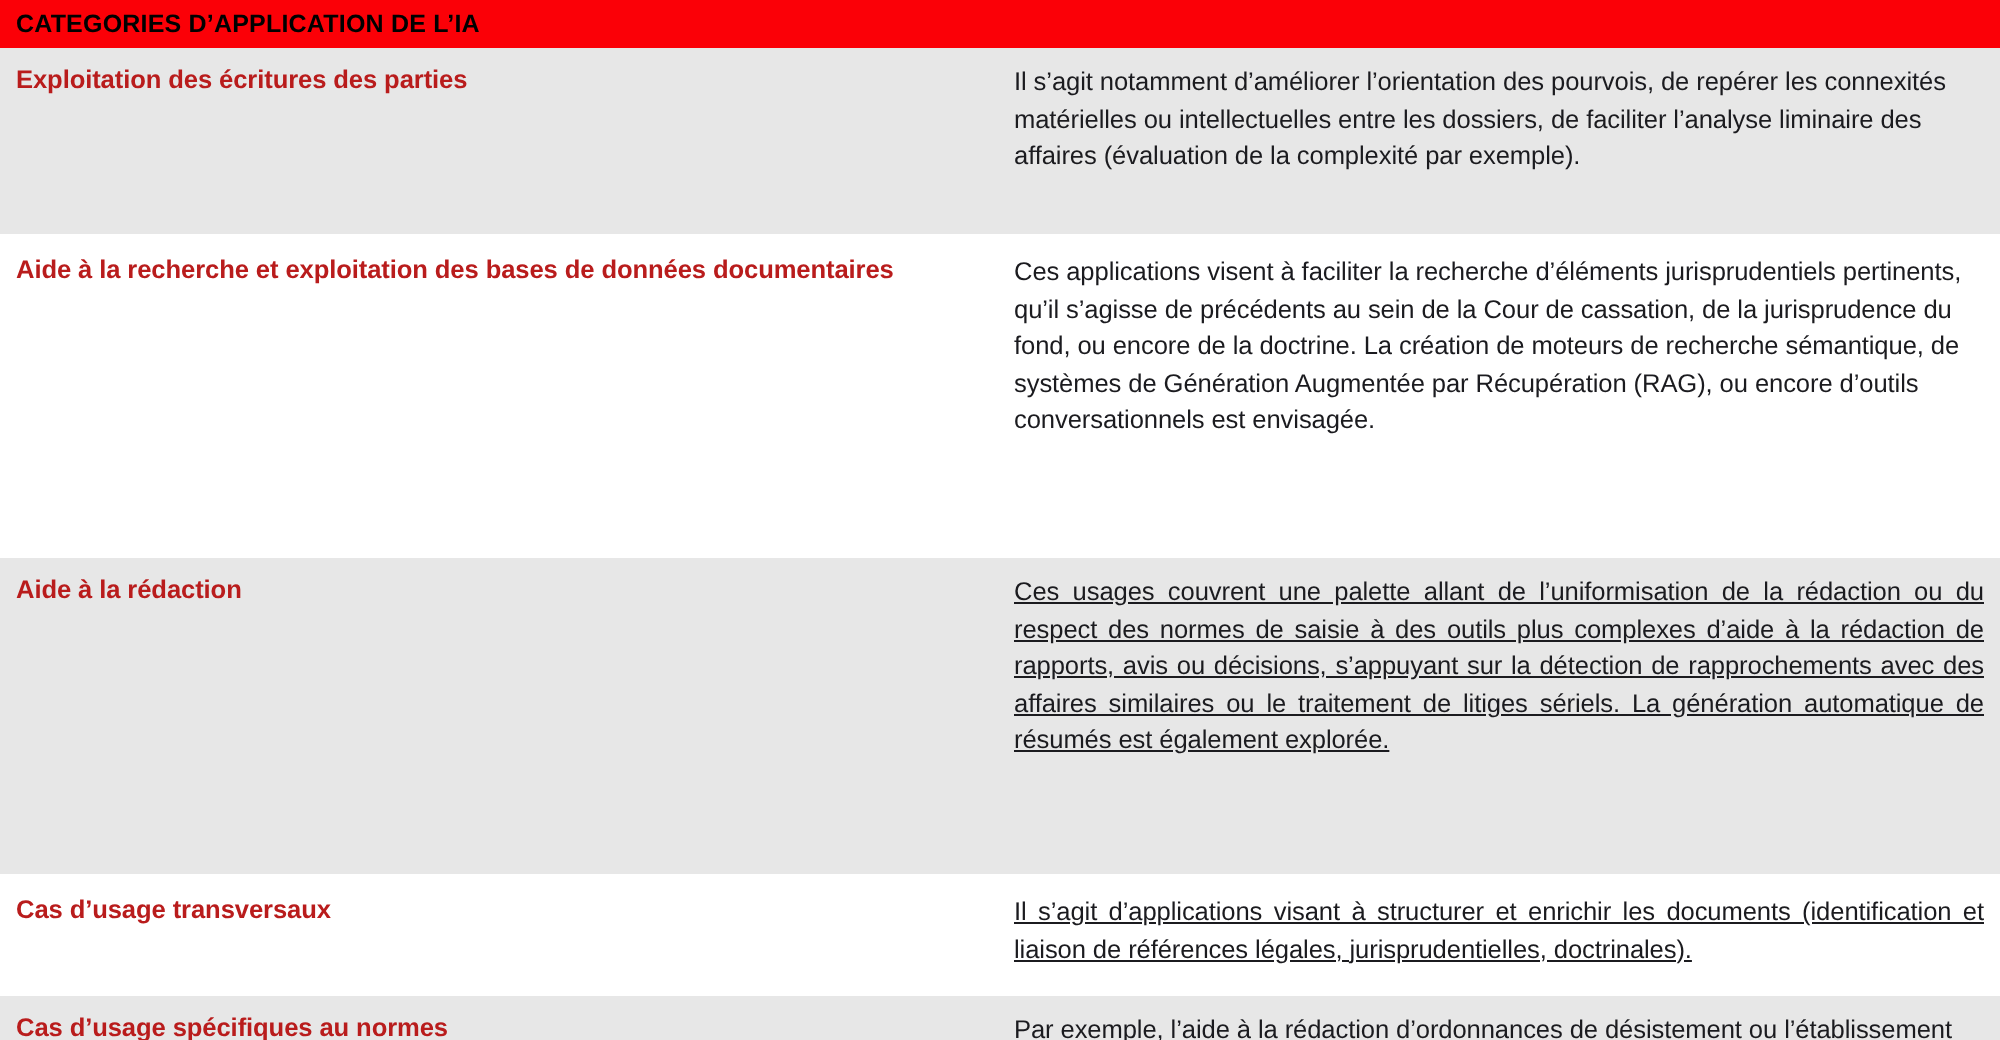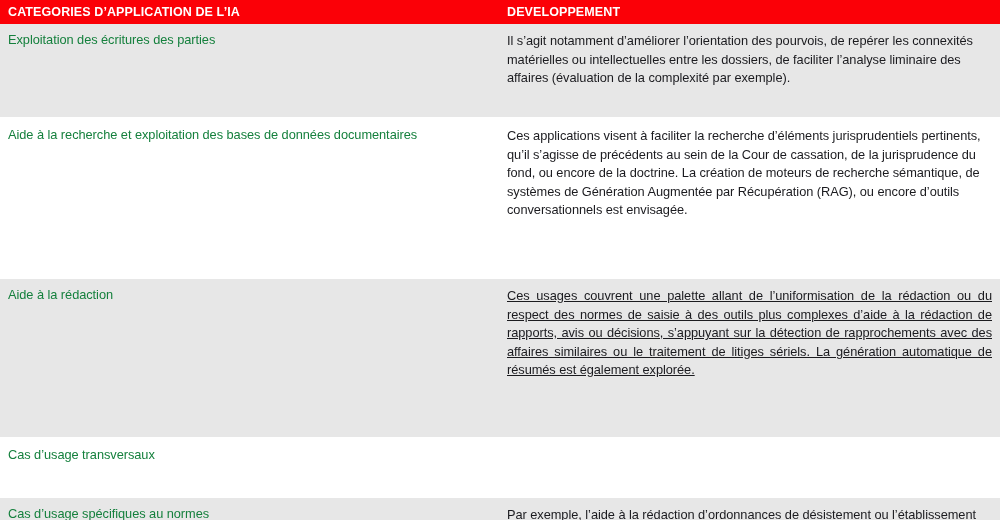--- a/index.html
+++ b/index.html
@@ -26,21 +26,21 @@
   
   .table-header {
     height: 24px;
     flex: 0 0 24px;
     background: #fb0007;
     display: flex;
     align-items: center;
   }
 
   .th {
-    color: #ffffff;
+    color: #000000;
     font-size: 12.5px;
     font-weight: 700;
     letter-spacing: 0.1px;
   }
 
   .th-categories {
     width: 497px;
     flex: 0 0 497px;
     padding-left: 8px;
   }
@@ -73,22 +73,22 @@
   .row--r5 { height: 42px;  }
 
   .cell-category {
     width: 497px;
     flex: 0 0 497px;
     padding: 8px 12px 0 8px;
   }
 
   .cell-category-text {
     font-size: 12.8px;
-    font-weight: 400;
-    color: #15803d;
+    font-weight: 700;
+    color: #b91c1c;
     line-height: 1.3;
     letter-spacing: -0.05px;
   }
 
   .cell-development {
     flex: 1 1 auto;
     padding: 8px 8px 0 10px;
   }
 
   .cell-development-text {
@@ -110,21 +110,20 @@
     width: 1000px;
   }
 </style>
 </head>
 <body>
 
 <div class="ai-table">
 
   <div class="table-header">
     <div class="th th-categories">CATEGORIES D’APPLICATION DE L’IA</div>
-    <div class="th th-developpement">DEVELOPPEMENT</div>
   </div>
 
   <div class="table-body">
 
     <div class="row row--shaded row--r1">
       <div class="cell-category">
         <div class="cell-category-text">Exploitation des écritures des parties</div>
       </div>
       <div class="cell-development">
         <div class="cell-development-text align-left">Il s’agit notamment d’améliorer l’orientation des pourvois, de repérer les connexités matérielles ou intellectuelles entre les dossiers, de faciliter l’analyse liminaire des affaires (évaluation de la complexité par exemple).</div>
@@ -152,20 +151,23 @@
         <div class="cell-development-text align-justify">Ces usages couvrent une palette allant de l’uniformisation de la rédaction ou du respect des normes de saisie à des outils plus complexes d’aide à la rédaction de rapports, avis ou décisions, s’appuyant sur la détection de rapprochements avec des affaires similaires ou le traitement de litiges sériels. La génération automatique de résumés est également explorée.</div>
       </div>
     </div>
 
     <div class="row-gap"></div>
 
     <div class="row row--plain row--r4">
       <div class="cell-category">
         <div class="cell-category-text">Cas d’usage transversaux</div>
       </div>
+      <div class="cell-development">
+        <div class="cell-development-text align-justify">Il s’agit d’applications visant à structurer et enrichir les documents (identification et liaison de références légales, jurisprudentielles, doctrinales).</div>
+      </div>
     </div>
 
     <div class="row-gap"></div>
 
     <div class="row row--shaded row--r5">
       <div class="cell-category">
         <div class="cell-category-text">Cas d’usage spécifiques au normes</div>
       </div>
       <div class="cell-development">
         <div class="cell-development-text align-left">Par exemple, l’aide à la rédaction d’ordonnances de désistement ou l’établissement de certificats de non-pourvoi.</div>

